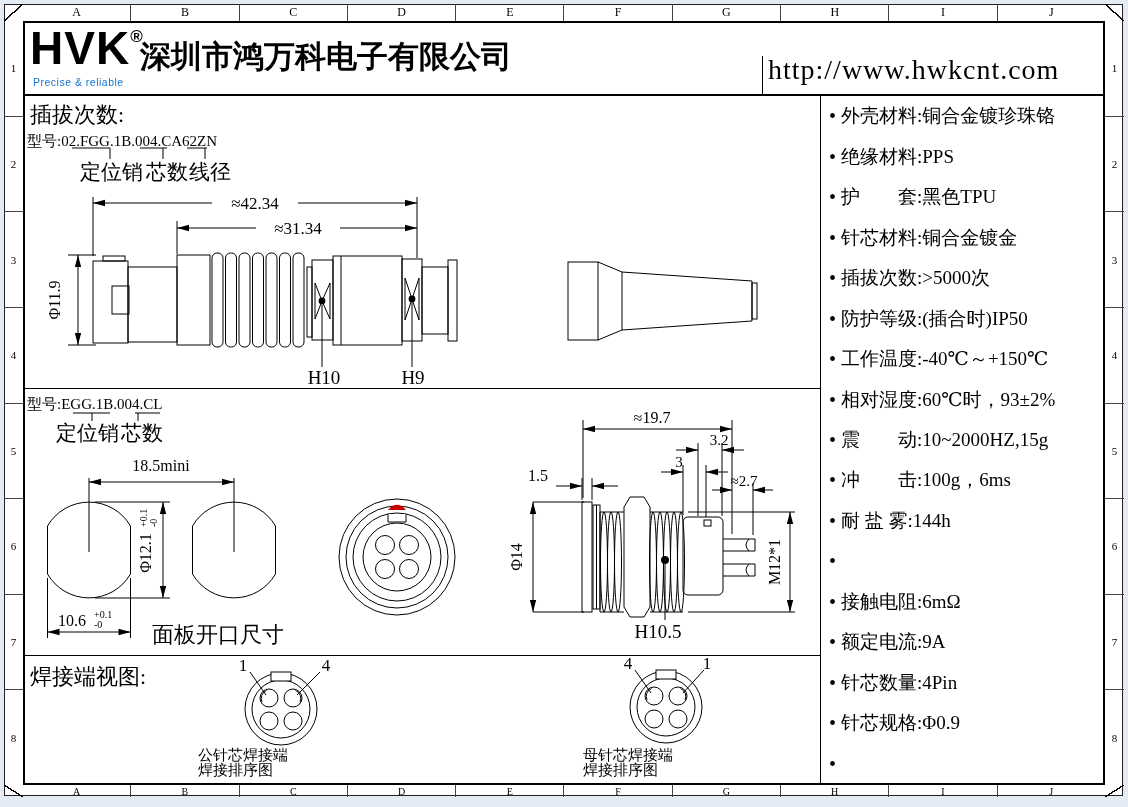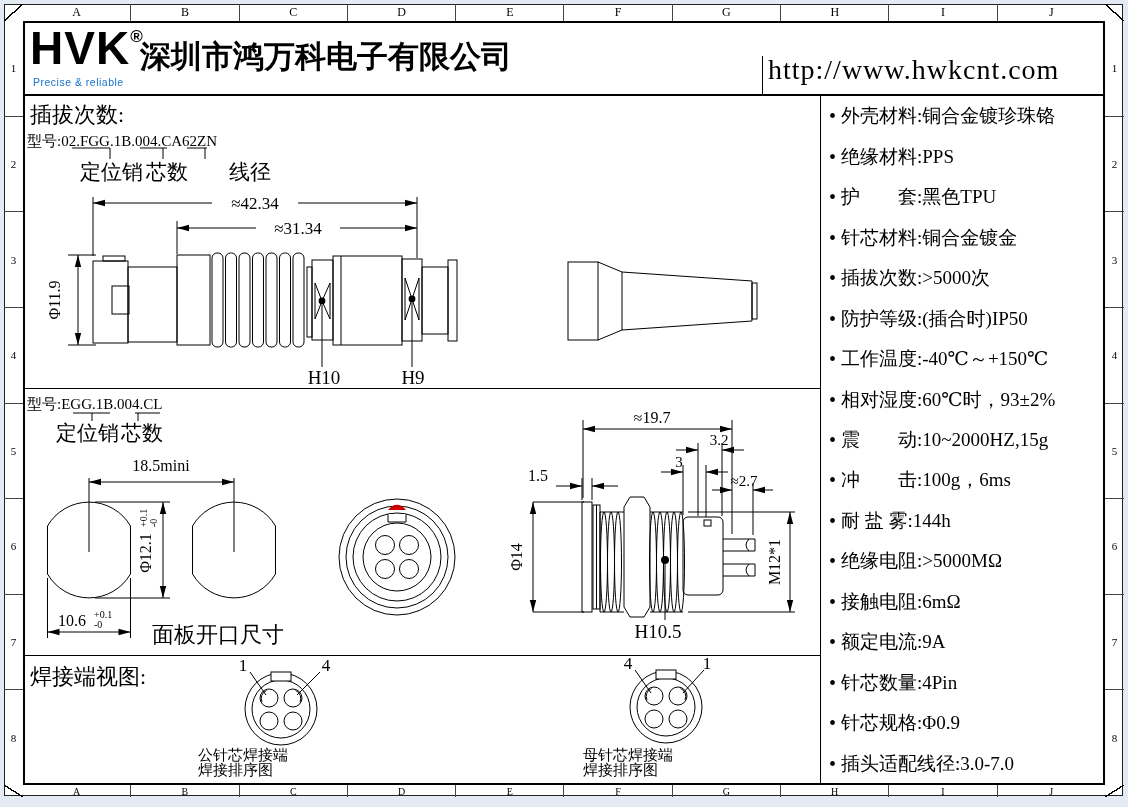--- a/index.html
+++ b/index.html
@@ -110,21 +110,21 @@
   <div class="line" style="left:762px;top:56px;width:1px;height:38px;"></div>
 
   <div class="line" style="left:820px;top:96px;width:1px;height:689px;"></div>
   <div class="line" style="left:24px;top:388px;width:796px;height:1px;"></div>
   <div class="line" style="left:24px;top:655px;width:796px;height:1px;"></div>
 
   <div class="abs t22" style="left:30px;top:100px;">插拔次数:</div>
   <div class="abs t15" style="left:27px;top:132px;">型号:02.FGG.1B.004.CA62ZN</div>
   <div class="abs t17" style="left:80px;top:158px;">定位销</div>
   <div class="abs t17" style="left:146px;top:158px;">芯数</div>
-  <div class="abs t17" style="left:189px;top:158px;margin-left:40px;">线径</div>
+  <div class="abs t17" style="left:189px;top:158px;">线径</div>
 
   <div class="abs t15" style="left:27px;top:395px;">型号:EGG.1B.004.CL</div>
   <div class="abs t17" style="left:56px;top:419px;">定位销</div>
   <div class="abs t17" style="left:121px;top:419px;">芯数</div>
   <div class="abs t22" style="left:152px;top:620px;">面板开口尺寸</div>
 
   <div class="abs t22" style="left:30px;top:662px;">焊接端视图:</div>
   <div class="cap" style="left:198px;top:748px;">
     <div>公针芯焊接端</div>
     <div>焊接排序图</div>
@@ -174,41 +174,39 @@
       <div class="spec-row">
       <span class="bullet">•</span>
       <span class="spec-text">冲　　击:100g，6ms</span>
     </div>
       <div class="spec-row">
       <span class="bullet">•</span>
       <span class="spec-text">耐 盐 雾:144h</span>
     </div>
       <div class="spec-row">
       <span class="bullet">•</span>
-      <span class="spec-text">绝缘电阻:&gt;5000MΩ</span>
     </div>
       <div class="spec-row">
       <span class="bullet">•</span>
       <span class="spec-text">接触电阻:6mΩ</span>
     </div>
       <div class="spec-row">
       <span class="bullet">•</span>
       <span class="spec-text">额定电流:9A</span>
     </div>
       <div class="spec-row">
       <span class="bullet">•</span>
       <span class="spec-text">针芯数量:4Pin</span>
     </div>
       <div class="spec-row">
       <span class="bullet">•</span>
       <span class="spec-text">针芯规格:Φ0.9</span>
     </div>
       <div class="spec-row">
       <span class="bullet">•</span>
-      <span class="spec-text">插头适配线径:3.0-7.0</span>
     </div>
     </div>
 
   <svg style="left:23px;top:95px;" width="797" height="293">
     <defs>
       <marker id="ah" markerWidth="14" markerHeight="10" refX="13" refY="5" orient="auto-start-reverse">
         <path d="M13,5 L1,1.8 L1,8.2 Z" fill="#000"></path>
       </marker>
     </defs>
     <g transform="translate(-23,-95)">

